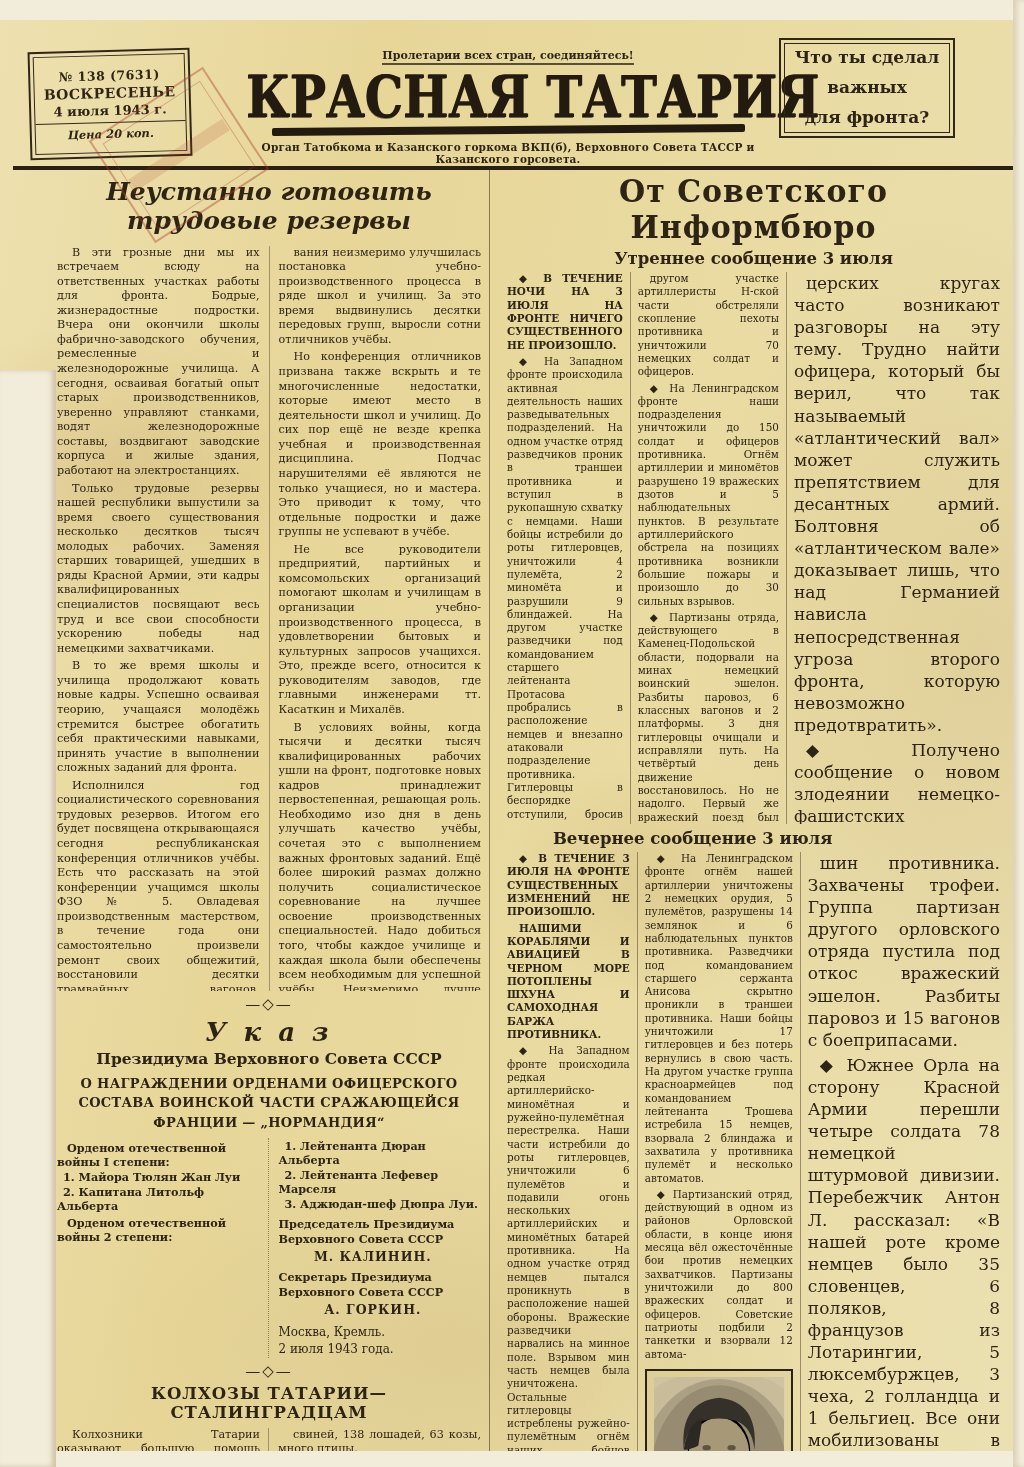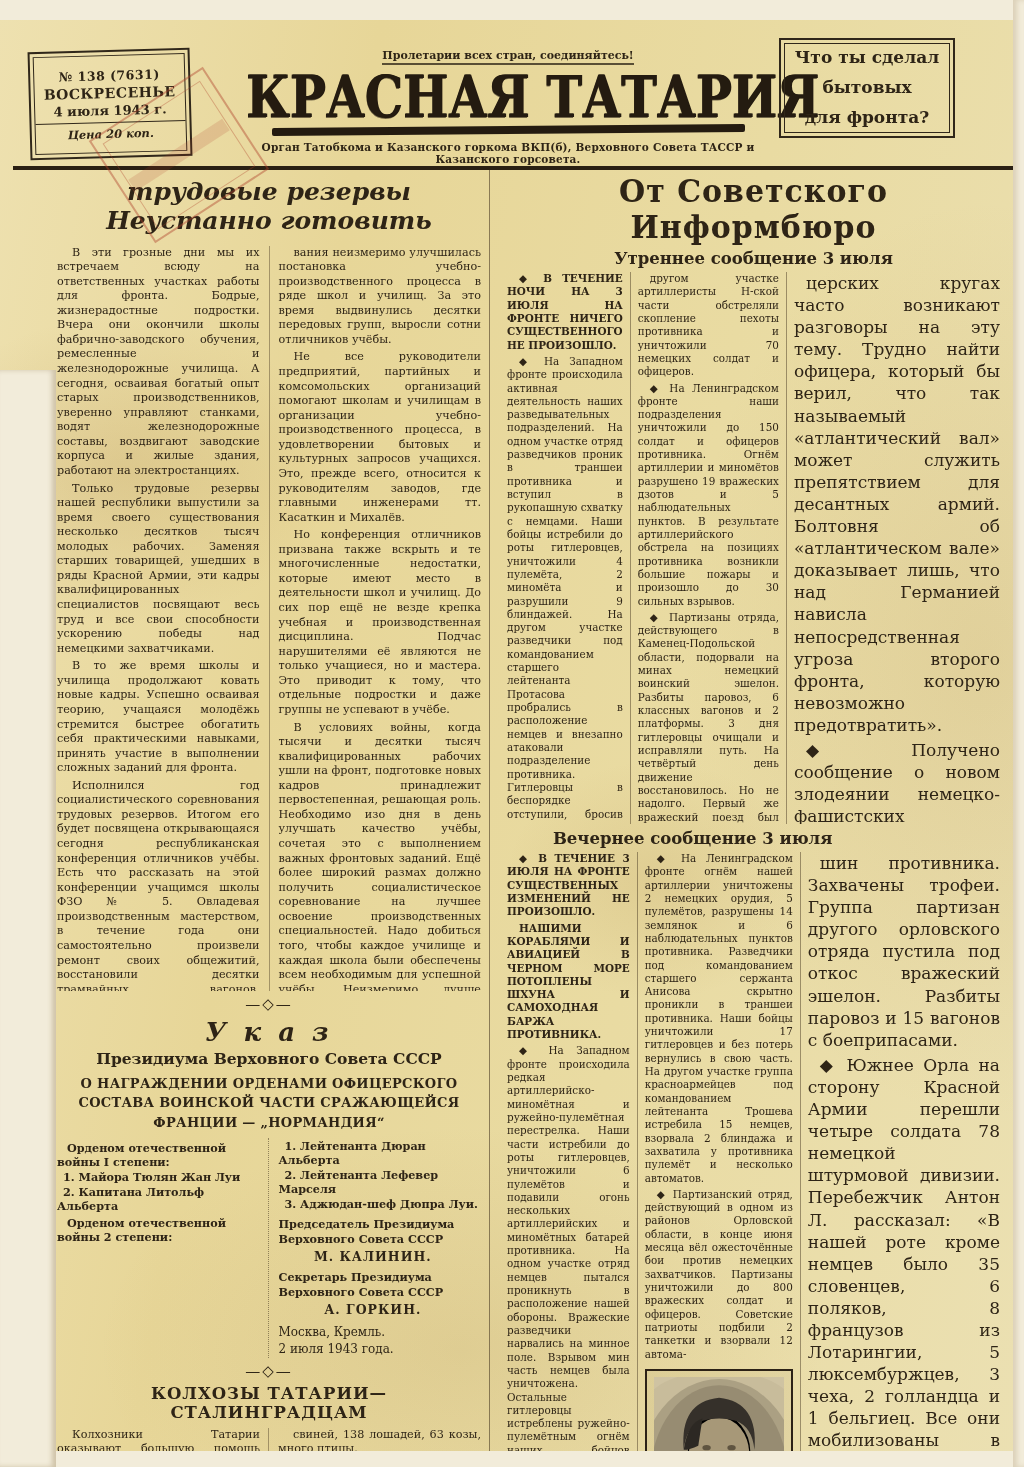--- a/index.html
+++ b/index.html
@@ -137,43 +137,43 @@
     </div>
     <div class="stamp"></div>
     <div class="mast-center">
       <span class="slogan">Пролетарии всех стран, соединяйтесь!</span>
       <div class="paper-title">КРАСНАЯ ТАТАРИЯ</div>
       <div class="title-bar"></div>
       <div class="organ-line">Орган Татобкома и Казанского горкома ВКП(б), Верховного Совета ТАССР и Казанского горсовета.</div>
     </div>
     <div class="motto-box">
       <span>Что ты сделал</span>
-      <span>бытовых</span>
+      <span>важных</span>
       <span>для фронта?</span>
     </div>
   </div>
 
   <div id="content">
 
     <div id="left-region">
       <div class="ed-title">
+        <div>Неустанно готовить</div>
         <div>трудовые резервы</div>
-        <div>Неустанно готовить</div>
       </div>
       <div class="ed-cols">
         <div class="ed-col">
             <p class="para">В эти грозные дни мы их встречаем всюду на ответственных участках работы для фронта. Бодрые, жизнерадостные подростки. Вчера они окончили школы фабрично-заводского обучения, ремесленные и железнодорожные училища. А сегодня, осваивая богатый опыт старых производственников, уверенно управляют станками, водят железнодорожные составы, воздвигают заводские корпуса и жилые здания, работают на электростанциях.</p>
             <p class="para">Только трудовые резервы нашей республики выпустили за время своего существования несколько десятков тысяч молодых рабочих. Заменяя старших товарищей, ушедших в ряды Красной Армии, эти кадры квалифицированных специалистов посвящают весь труд и все свои способности ускорению победы над немецкими захватчиками.</p>
             <p class="para">В то же время школы и училища продолжают ковать новые кадры. Успешно осваивая теорию, учащаяся молодёжь стремится быстрее обогатить себя практическими навыками, принять участие в выполнении сложных заданий для фронта.</p>
             <p class="para">Исполнился год социалистического соревнования трудовых резервов. Итогом его будет посвящена открывающаяся сегодня республиканская конференция отличников учёбы. Есть что рассказать на этой конференции учащимся школы ФЗО № 5. Овладевая производственным мастерством, в течение года они самостоятельно произвели ремонт своих общежитий, восстановили десятки трамвайных вагонов, отремонтировали освещение в сотнях квартир.</p>
           </div>
         <div class="ed-col">
             <p class="para">вания неизмеримо улучшилась постановка учебно-производственного процесса в ряде школ и училищ. За это время выдвинулись десятки передовых групп, выросли сотни отличников учёбы.</p>
+            <p class="para">Но конференция отличников призвана также вскрыть и те многочисленные недостатки, которые имеют место в деятельности школ и училищ. До сих пор ещё не везде крепка учебная и производственная дисциплина. Подчас нарушителями её являются не только учащиеся, но и мастера. Это приводит к тому, что отдельные подростки и даже группы не успевают в учёбе.</p>
             <p class="para">Не все руководители предприятий, партийных и комсомольских организаций помогают школам и училищам в организации учебно-производственного процесса, в удовлетворении бытовых и культурных запросов учащихся. Это, прежде всего, относится к руководителям заводов, где главными инженерами тт. Касаткин и Михалёв.</p>
-            <p class="para">Но конференция отличников призвана также вскрыть и те многочисленные недостатки, которые имеют место в деятельности школ и училищ. До сих пор ещё не везде крепка учебная и производственная дисциплина. Подчас нарушителями её являются не только учащиеся, но и мастера. Это приводит к тому, что отдельные подростки и даже группы не успевают в учёбе.</p>
             <p class="para">В условиях войны, когда тысячи и десятки тысяч квалифицированных рабочих ушли на фронт, подготовке новых кадров принадлежит первостепенная, решающая роль. Необходимо изо дня в день улучшать качество учёбы, сочетая это с выполнением важных фронтовых заданий. Ещё более широкий размах должно получить социалистическое соревнование на лучшее освоение производственных специальностей. Надо добиться того, чтобы каждое училище и каждая школа были обеспечены всем необходимым для успешной учёбы. Неизмеримо лучше должна быть поставлена военно-физкультурная подготовка учащихся.</p>
           </div>
       </div>
 
       <div class="diamond-divider"></div>
 
       <div id="ukaz">
         <div class="ukaz-title">У к а з</div>
         <div class="ukaz-sub">Президиума Верховного Совета СССР</div>
         <div class="ukaz-heading">О НАГРАЖДЕНИИ ОРДЕНАМИ ОФИЦЕРСКОГО СОСТАВА ВОИНСКОЙ ЧАСТИ СРАЖАЮЩЕЙСЯ ФРАНЦИИ — „НОРМАНДИЯ“</div>

